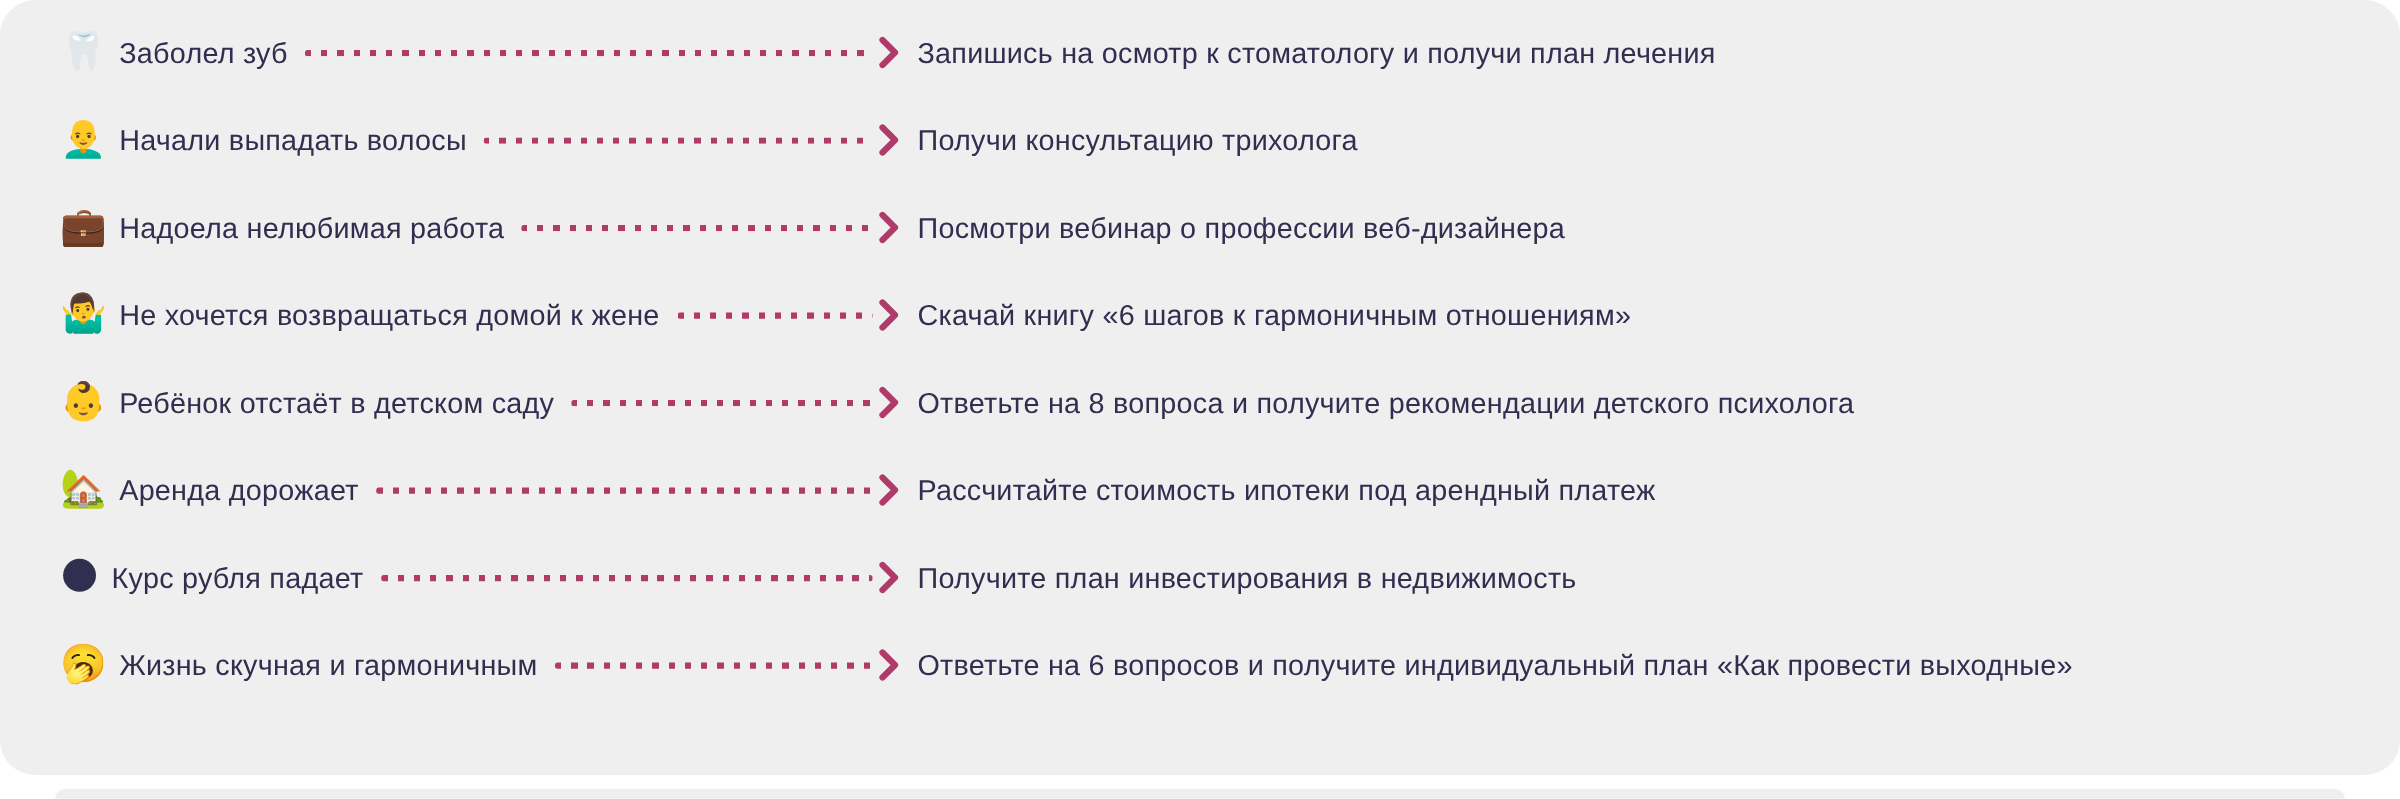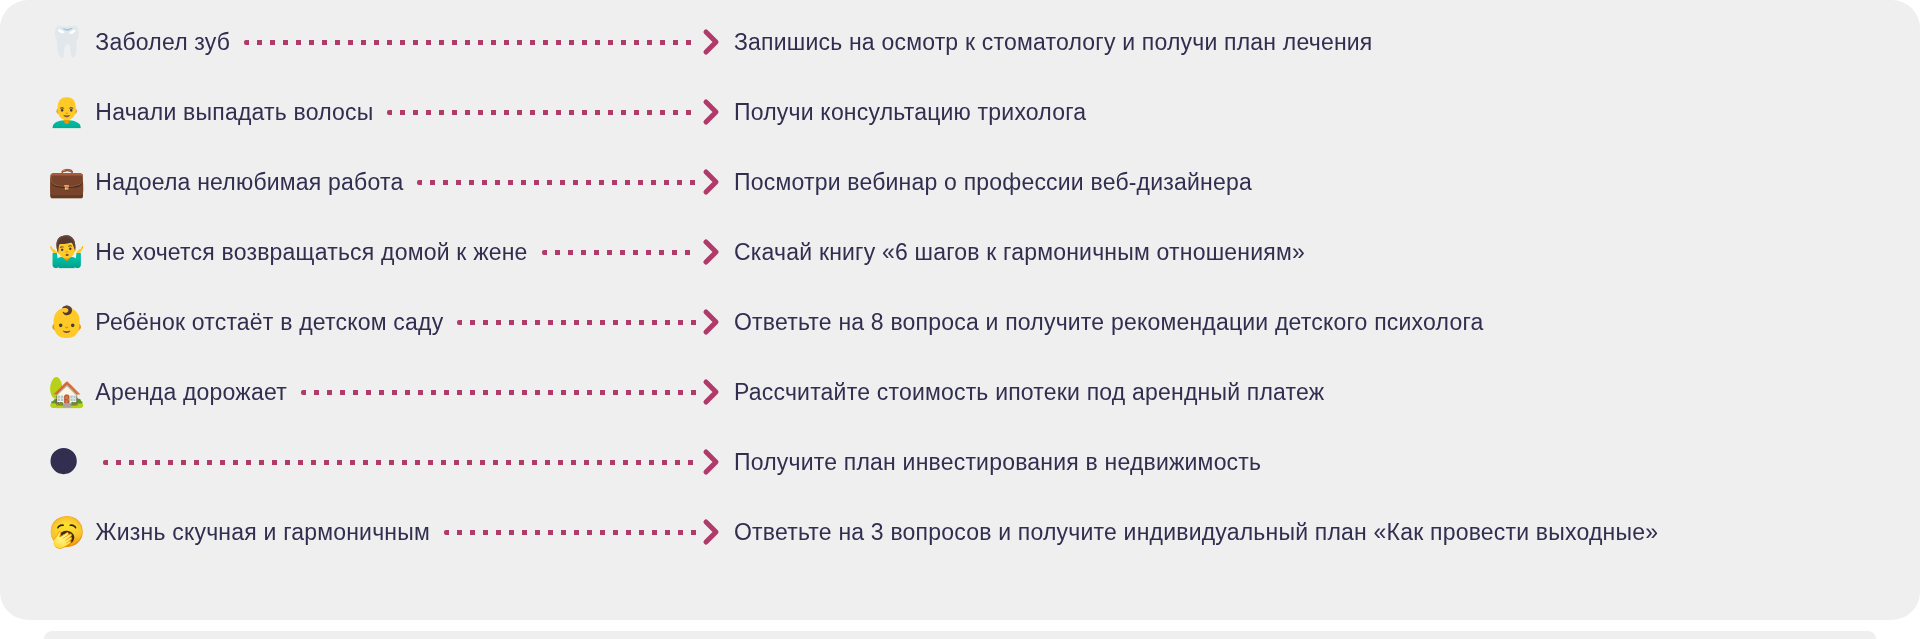--- a/index.html
+++ b/index.html
@@ -161,20 +161,21 @@
         <svg width="18" height="28" viewBox="0 0 18 28">
           <polyline points="4,4 14,14 4,24" fill="none" stroke="currentColor" stroke-width="5" stroke-linecap="round" stroke-linejoin="round"></polyline>
         </svg>
       </span>
     <span class="solution">Рассчитайте стоимость ипотеки под арендный платеж</span>
   </div>
 
   <div class="row">
     <div class="left">
       <span class="emoji">🌑</span>
+      <span class="problem">Курс рубля падает</span>
       <span class="dots"></span>
     </div>
     <span class="arrow">
         <svg width="18" height="28" viewBox="0 0 18 28">
           <polyline points="4,4 14,14 4,24" fill="none" stroke="currentColor" stroke-width="5" stroke-linecap="round" stroke-linejoin="round"></polyline>
         </svg>
       </span>
     <span class="solution">Получите план инвестирования в недвижимость</span>
   </div>
 
@@ -182,18 +183,18 @@
     <div class="left">
       <span class="emoji">🥱</span>
       <span class="problem">Жизнь скучная и гармоничным</span>
       <span class="dots"></span>
     </div>
     <span class="arrow">
         <svg width="18" height="28" viewBox="0 0 18 28">
           <polyline points="4,4 14,14 4,24" fill="none" stroke="currentColor" stroke-width="5" stroke-linecap="round" stroke-linejoin="round"></polyline>
         </svg>
       </span>
-    <span class="solution">Ответьте на 3 вопросов и получите индивидуальный план «Как провести выходные»</span>
+    <span class="solution">Ответьте на 6 вопросов и получите индивидуальный план «Как провести выходные»</span>
   </div>
 
 </div>
 
 <div class="next-card-peek"></div>
 
 </body></html>

